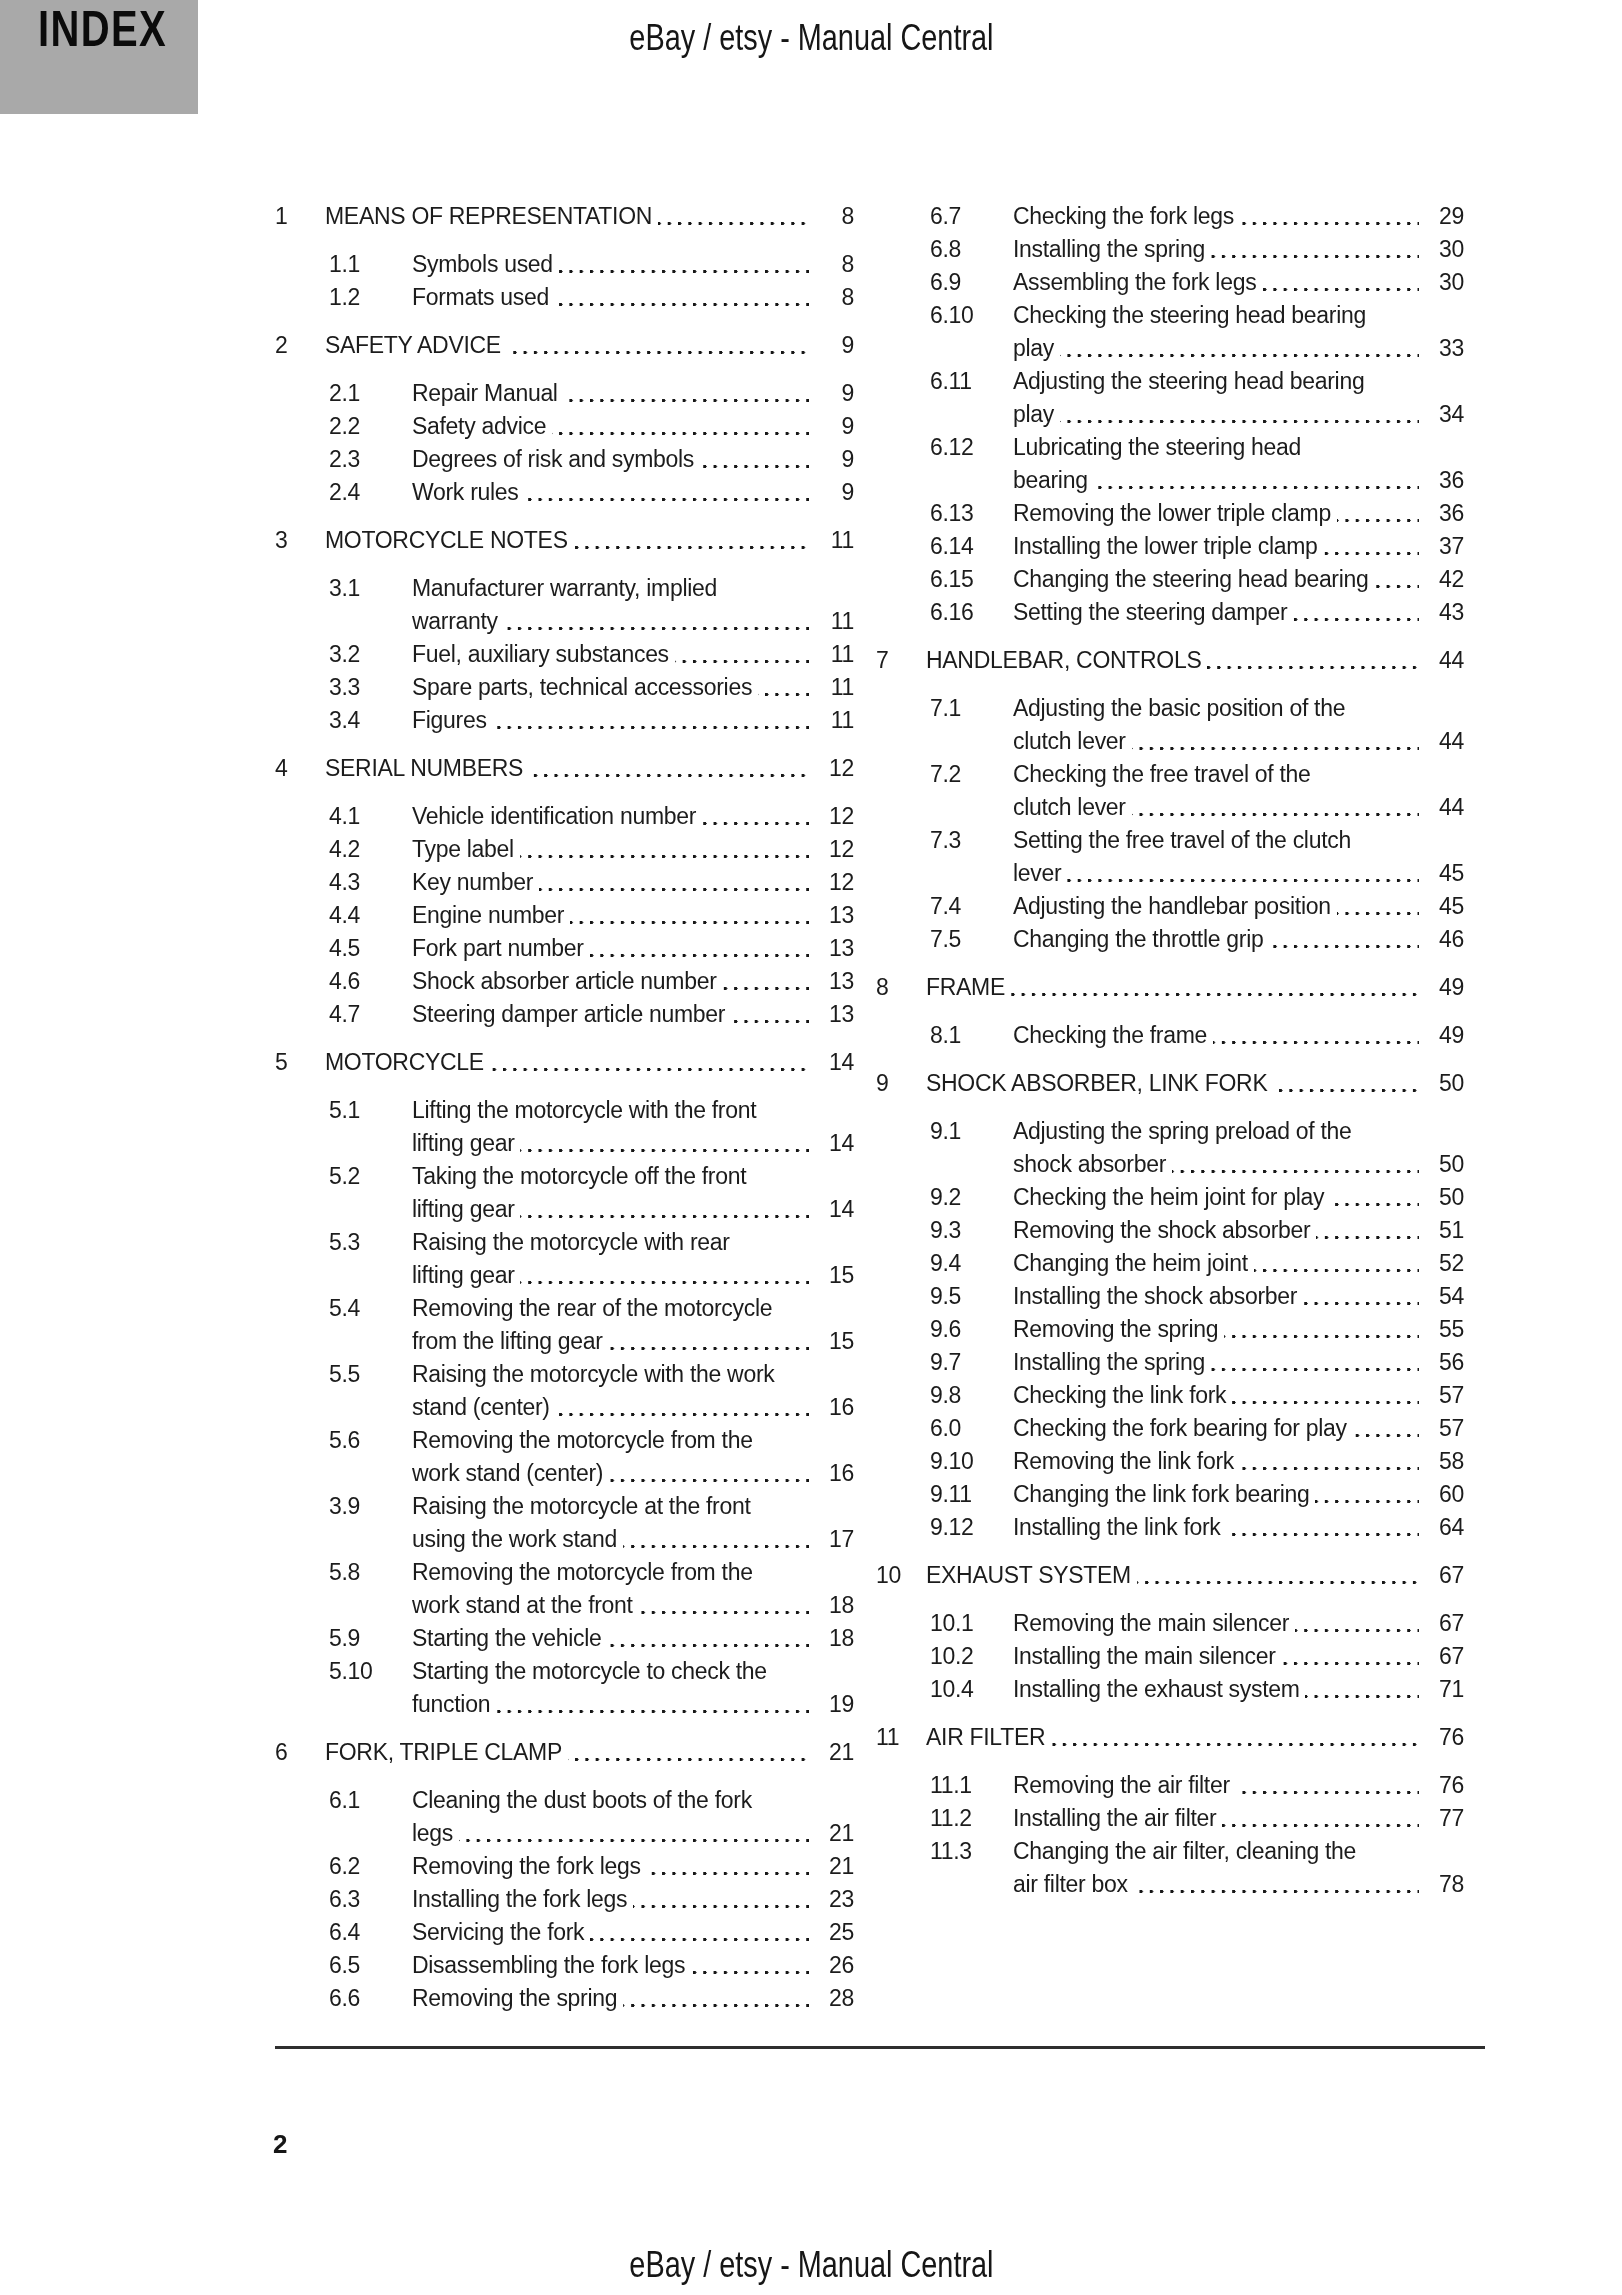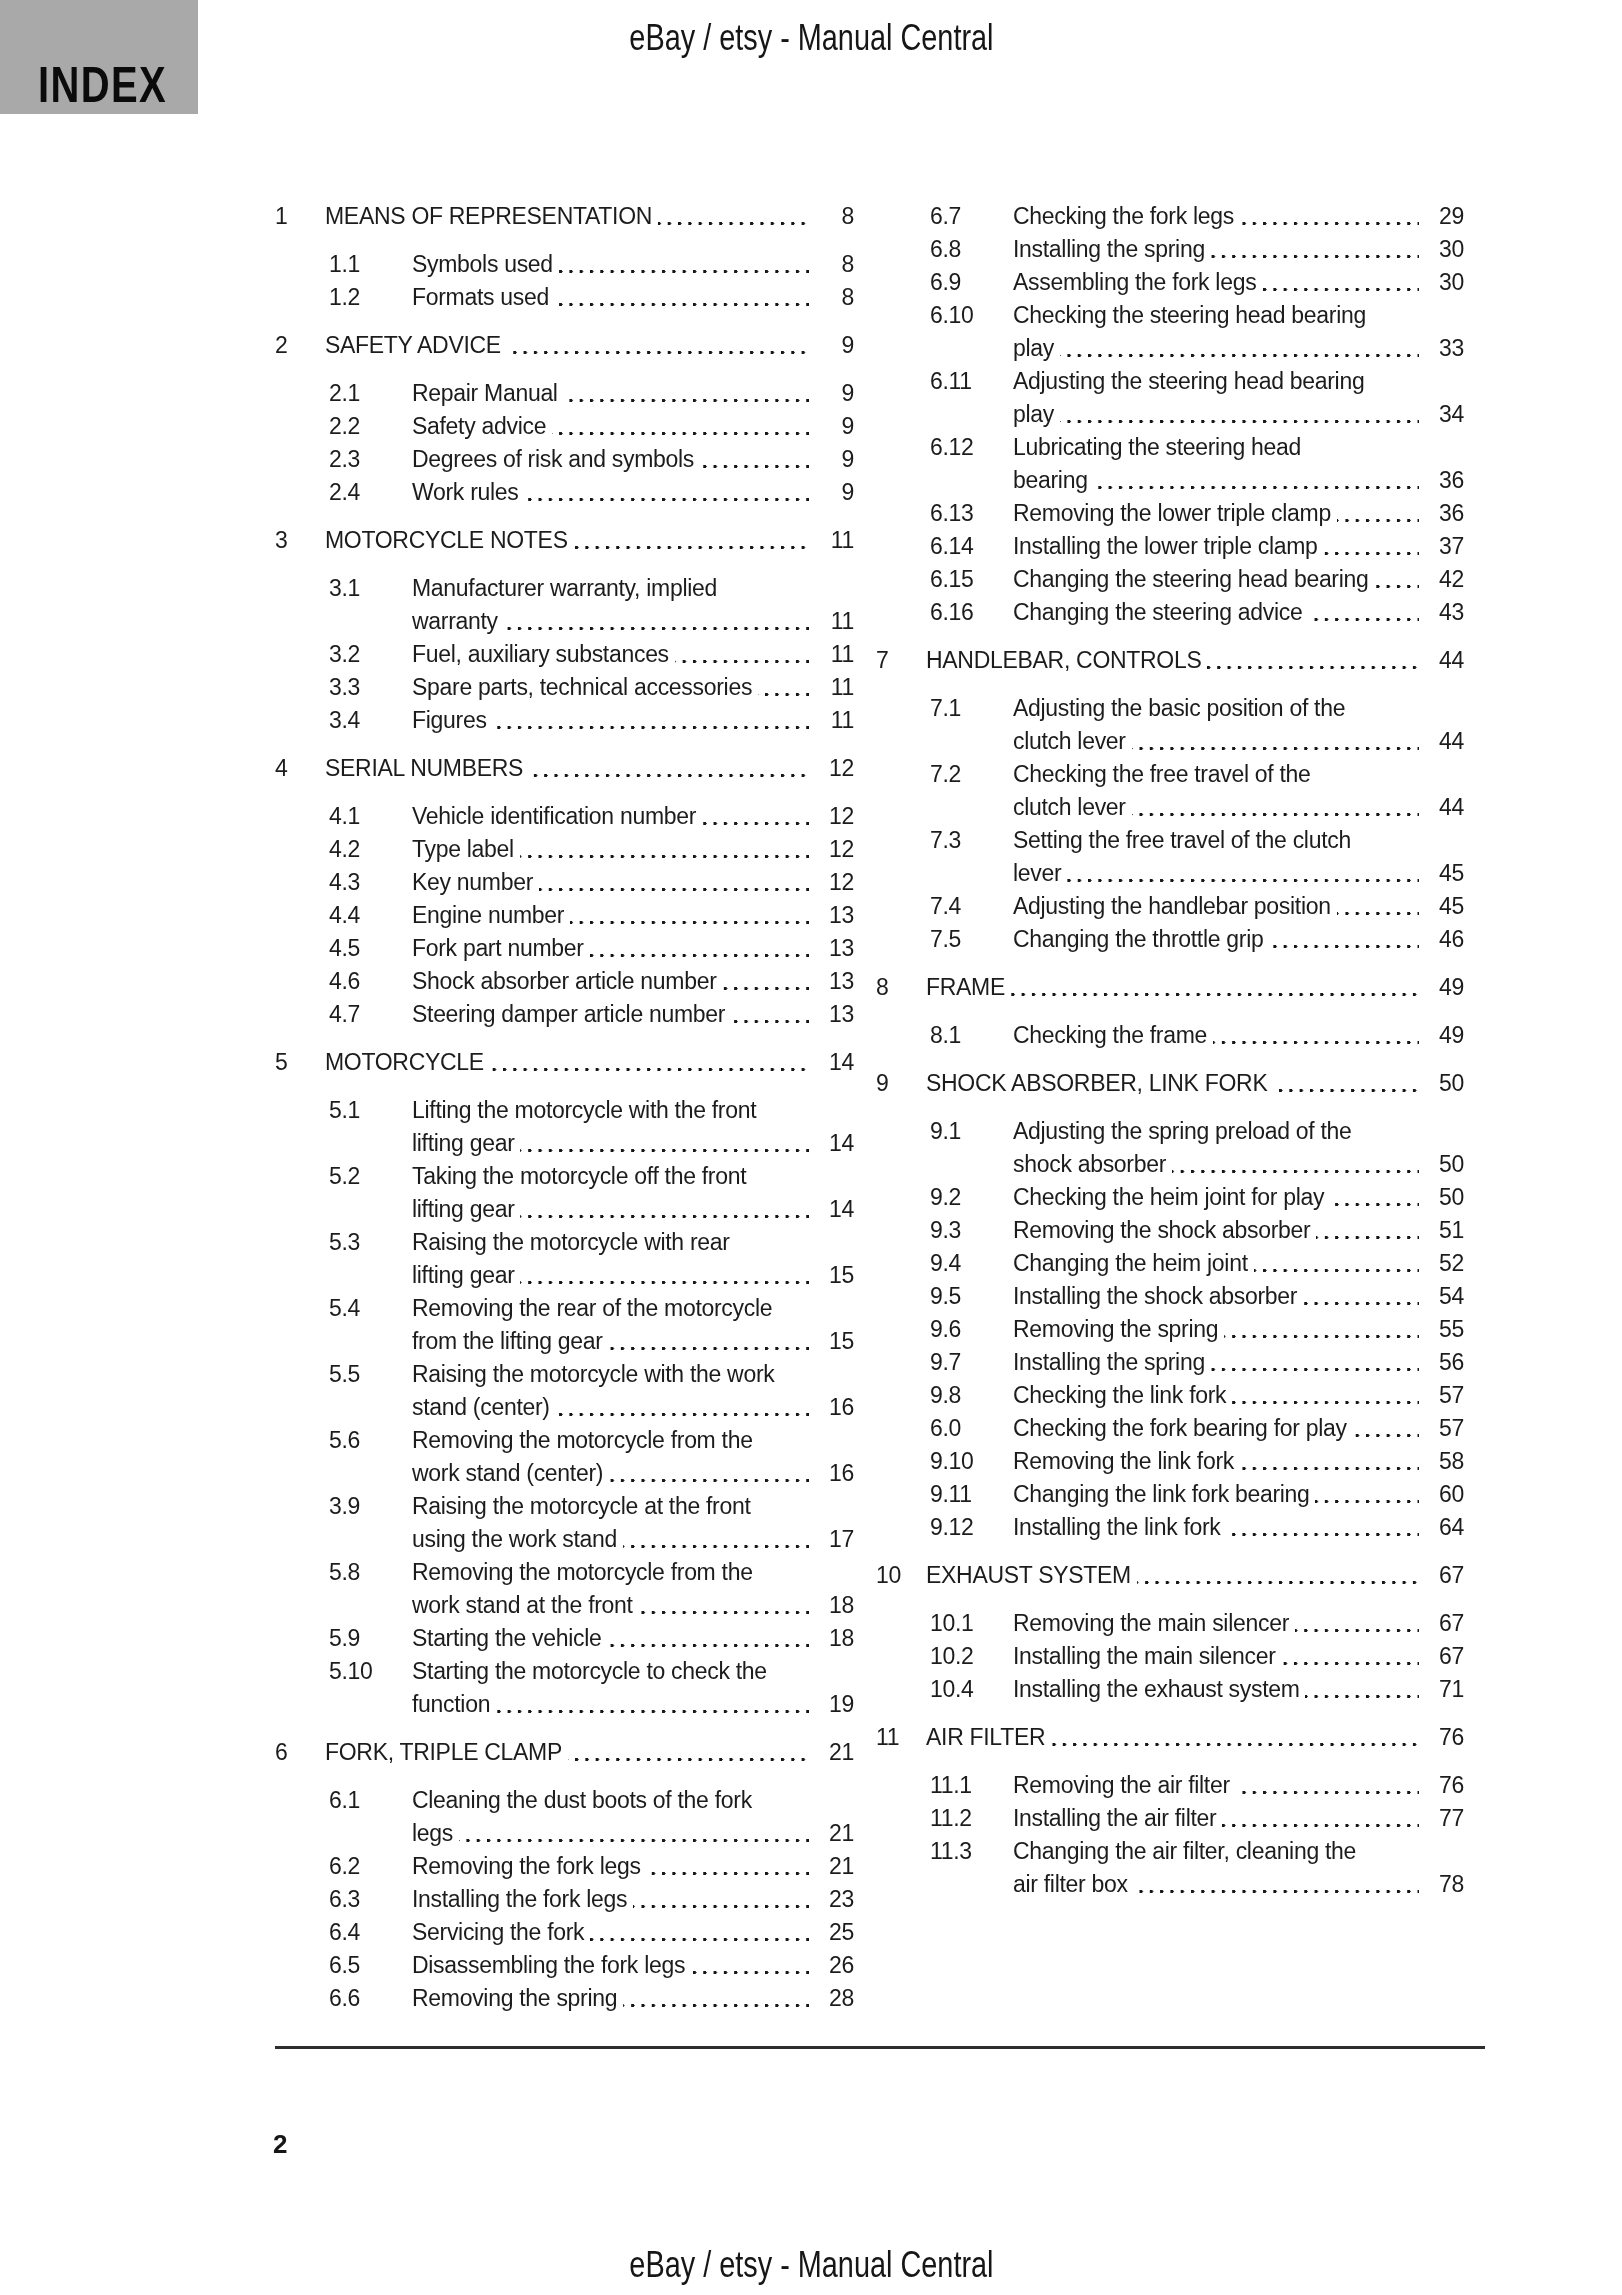--- a/index.html
+++ b/index.html
@@ -8,21 +8,21 @@
     width:1622px;height:2295px;
     background:#ffffff;
     font-family:"Liberation Sans","DejaVu Sans",sans-serif;
     color:#1c1c1c;
     overflow:hidden;
   }
   
   .index-box{
     position:absolute;left:0;top:0;width:198px;height:114px;
     background:#a9a9a9;
-    display:flex;align-items:flex-end;
+    display:flex;align-items:flex-start;
   }
   .index-box .label{
     display:inline-block;
     margin-left:38px;
     font-size:50px;font-weight:700;letter-spacing:1.7px;
     color:#0b0b0b;
     transform:scaleX(0.80);transform-origin:left center;
     white-space:nowrap;
   }
   
@@ -336,21 +336,21 @@
         <span class="body"><span class="dots"></span><span class="t">Installing the lower triple clamp</span></span>
         <span class="pageno">37</span>
       </div>
       <div class="row section">
         <span class="num">6.15</span>
         <span class="body"><span class="dots"></span><span class="t">Changing the steering head bearing</span></span>
         <span class="pageno">42</span>
       </div>
       <div class="row section">
         <span class="num">6.16</span>
-        <span class="body"><span class="dots"></span><span class="t">Changing the steering advice</span></span>
+        <span class="body"><span class="dots"></span><span class="t">Setting the steering damper</span></span>
         <span class="pageno">43</span>
       </div>
       <div class="row chapter">
         <span class="num">7</span>
         <span class="body"><span class="dots"></span><span class="t">HANDLEBAR, CONTROLS</span></span>
         <span class="pageno">44</span>
       </div>
       <div class="row section">
         <span class="num">7.1</span>
         <span class="body"><span class="dots"></span><span class="t">Adjusting the basic position of the

